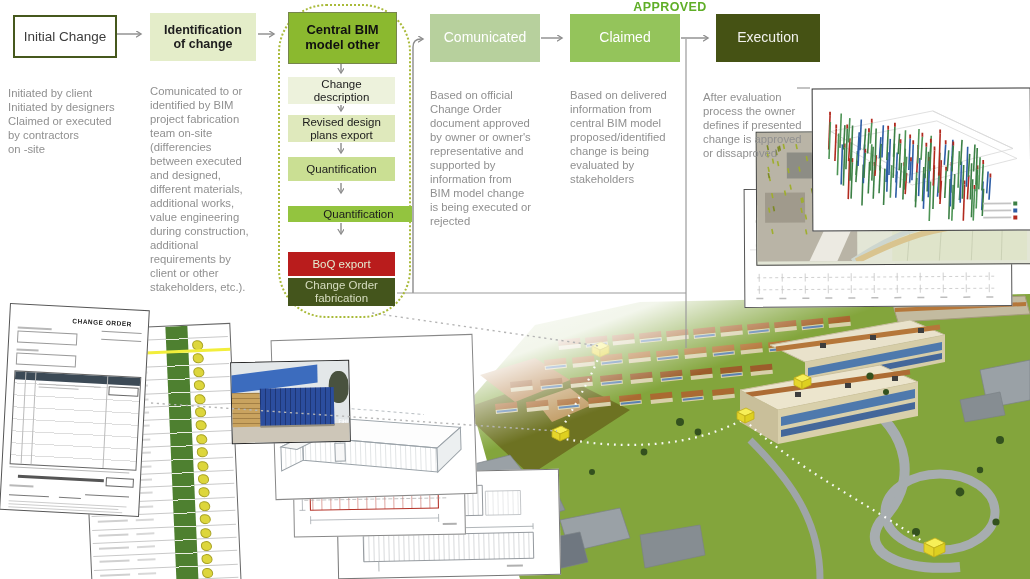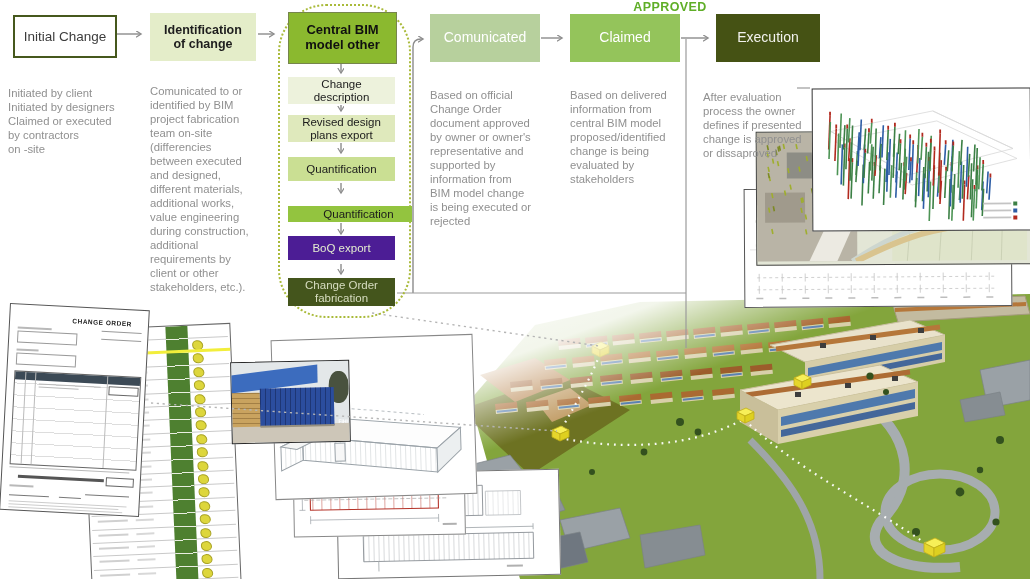--- a/index.html
+++ b/index.html
@@ -17,21 +17,21 @@
          border:1px solid #76854c;color:#101010;font-size:13px;font-weight:700;}
   .box-eval{left:430px;top:14px;width:110px;height:48px;background:#b7d09d;color:#fff;font-size:14px;}
   .box-approval{left:570px;top:14px;width:110px;height:48px;background:#94c45b;color:#fff;font-size:14px;}
   .box-exec{left:716px;top:14px;width:104px;height:48px;background:#455214;color:#f2f2ee;font-size:14px;}
   .substep{position:absolute;left:288px;width:107px;display:flex;align-items:center;justify-content:center;
          text-align:center;white-space:pre-line;font-size:11.5px;line-height:1.1;color:#1b1b1b;z-index:20;}
   .ss0{top:77px;height:27px;background:#edf2dc;}
   .ss1{top:115px;height:27px;background:#dfe9bc;}
   .ss2{top:157px;height:24px;background:#cadf93;}
   .ss3{top:206px;height:16px;background:#93c43f;padding-left:17px;}
-  .ss4{top:236px;height:24px;background:#4c1d95;color:#e4ecd0;}
+  .ss4{top:252px;height:24px;background:#b91c1c;color:#e4ecd0;}
   .ss5{top:278px;height:28px;background:#44551c;color:#d7ddc0;}
   .dashed-outline{position:absolute;left:278px;top:4px;width:129px;height:310px;
          border:2px dotted #a9ba39;border-radius:48px;z-index:18;}
   .desc{position:absolute;color:#909090;font-size:11.3px;line-height:1.24;
         white-space:pre-line;z-index:20;margin-top:20px;}
   .approved{position:absolute;left:603px;top:0px;width:134px;text-align:center;
         color:#5fae27;font-weight:700;font-size:12.5px;letter-spacing:.4px;z-index:20;}
   
   .page{position:absolute;background:#fff;border:1px solid #777;box-sizing:border-box;}
   .tline{position:absolute;background:#b9b9b9;height:1.5px;}

